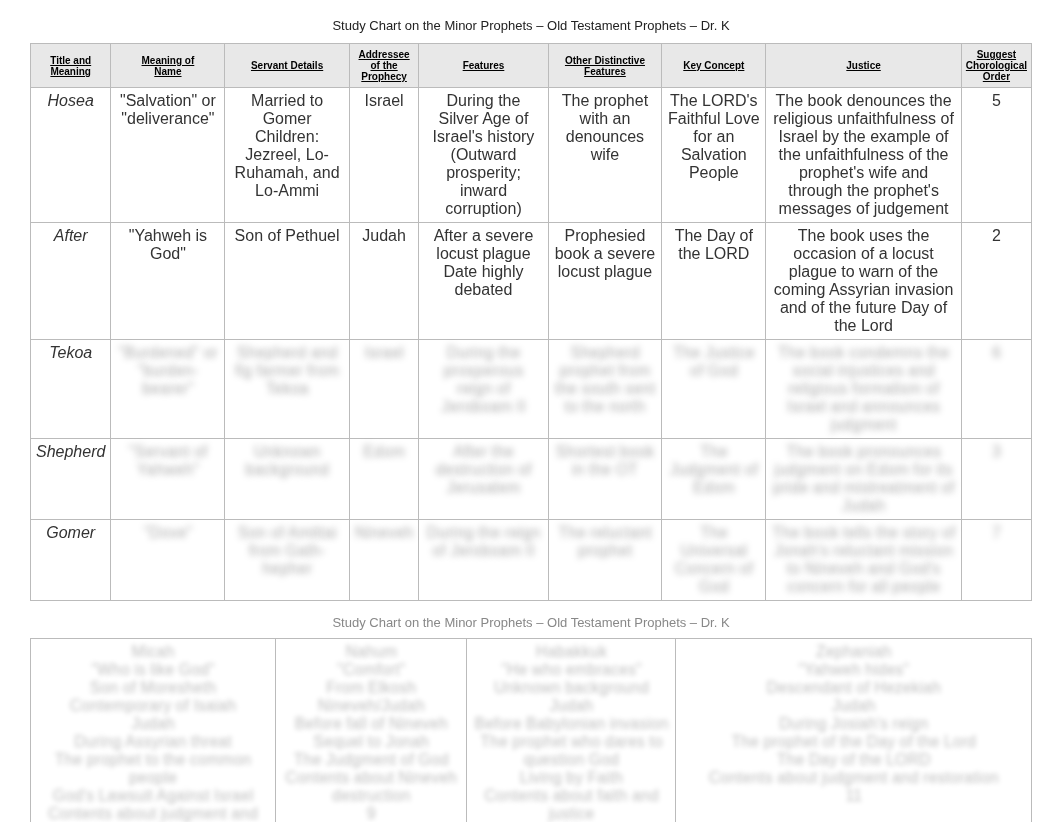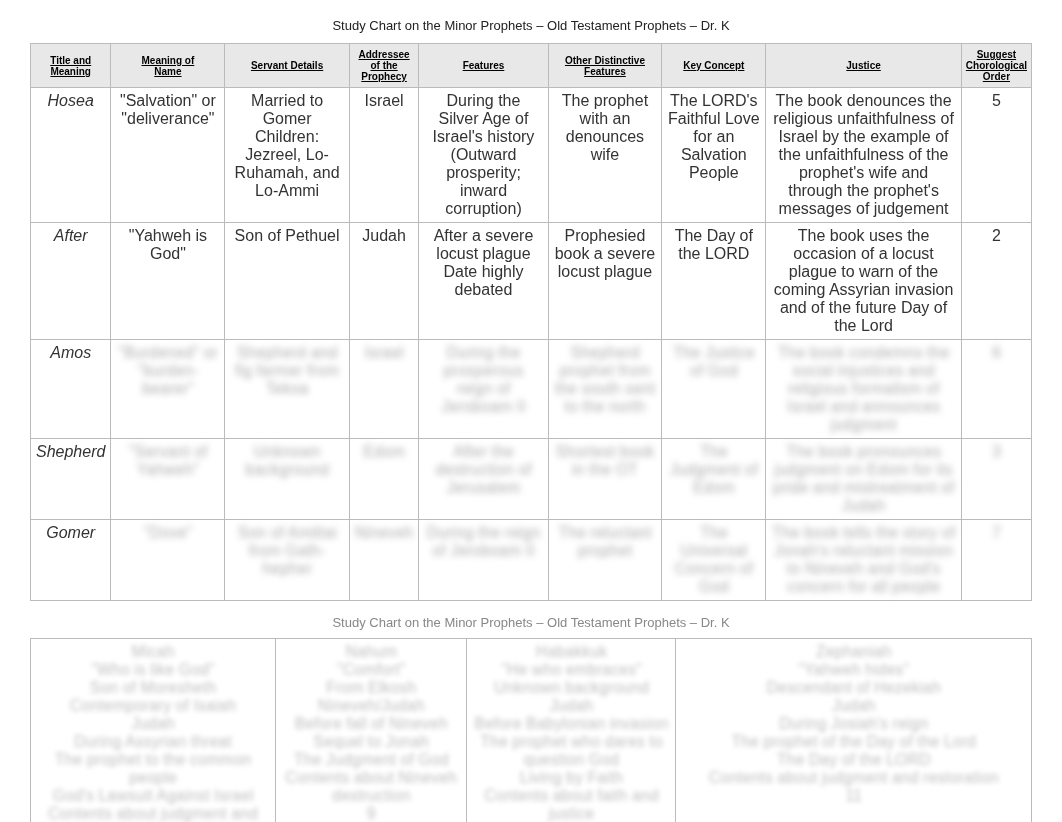--- a/index.html
+++ b/index.html
@@ -108,21 +108,21 @@
     <td>"Yahweh is God"</td>
     <td>Son of Pethuel</td>
     <td>Judah</td>
     <td>After a severe locust plague<br>Date highly debated</td>
     <td>Prophesied book a severe locust plague</td>
     <td>The Day of the LORD</td>
     <td>The book uses the occasion of a locust plague to warn of the coming Assyrian invasion and of the future Day of the Lord</td>
     <td>2</td>
   </tr>
         <tr>
-    <td><em>Amos</em></td>
+    <td><em>Tekoa</em></td>
     <td class="blurred">"Burdened" or "burden-bearer"</td>
     <td class="blurred">Shepherd and fig farmer from Tekoa</td>
     <td class="blurred">Israel</td>
     <td class="blurred">During the prosperous reign of Jeroboam II</td>
     <td class="blurred">Shepherd prophet from the south sent to the north</td>
     <td class="blurred">The Justice of God</td>
     <td class="blurred">The book condemns the social injustices and religious formalism of Israel and announces judgment</td>
     <td class="blurred">6</td>
   </tr>
         <tr>

